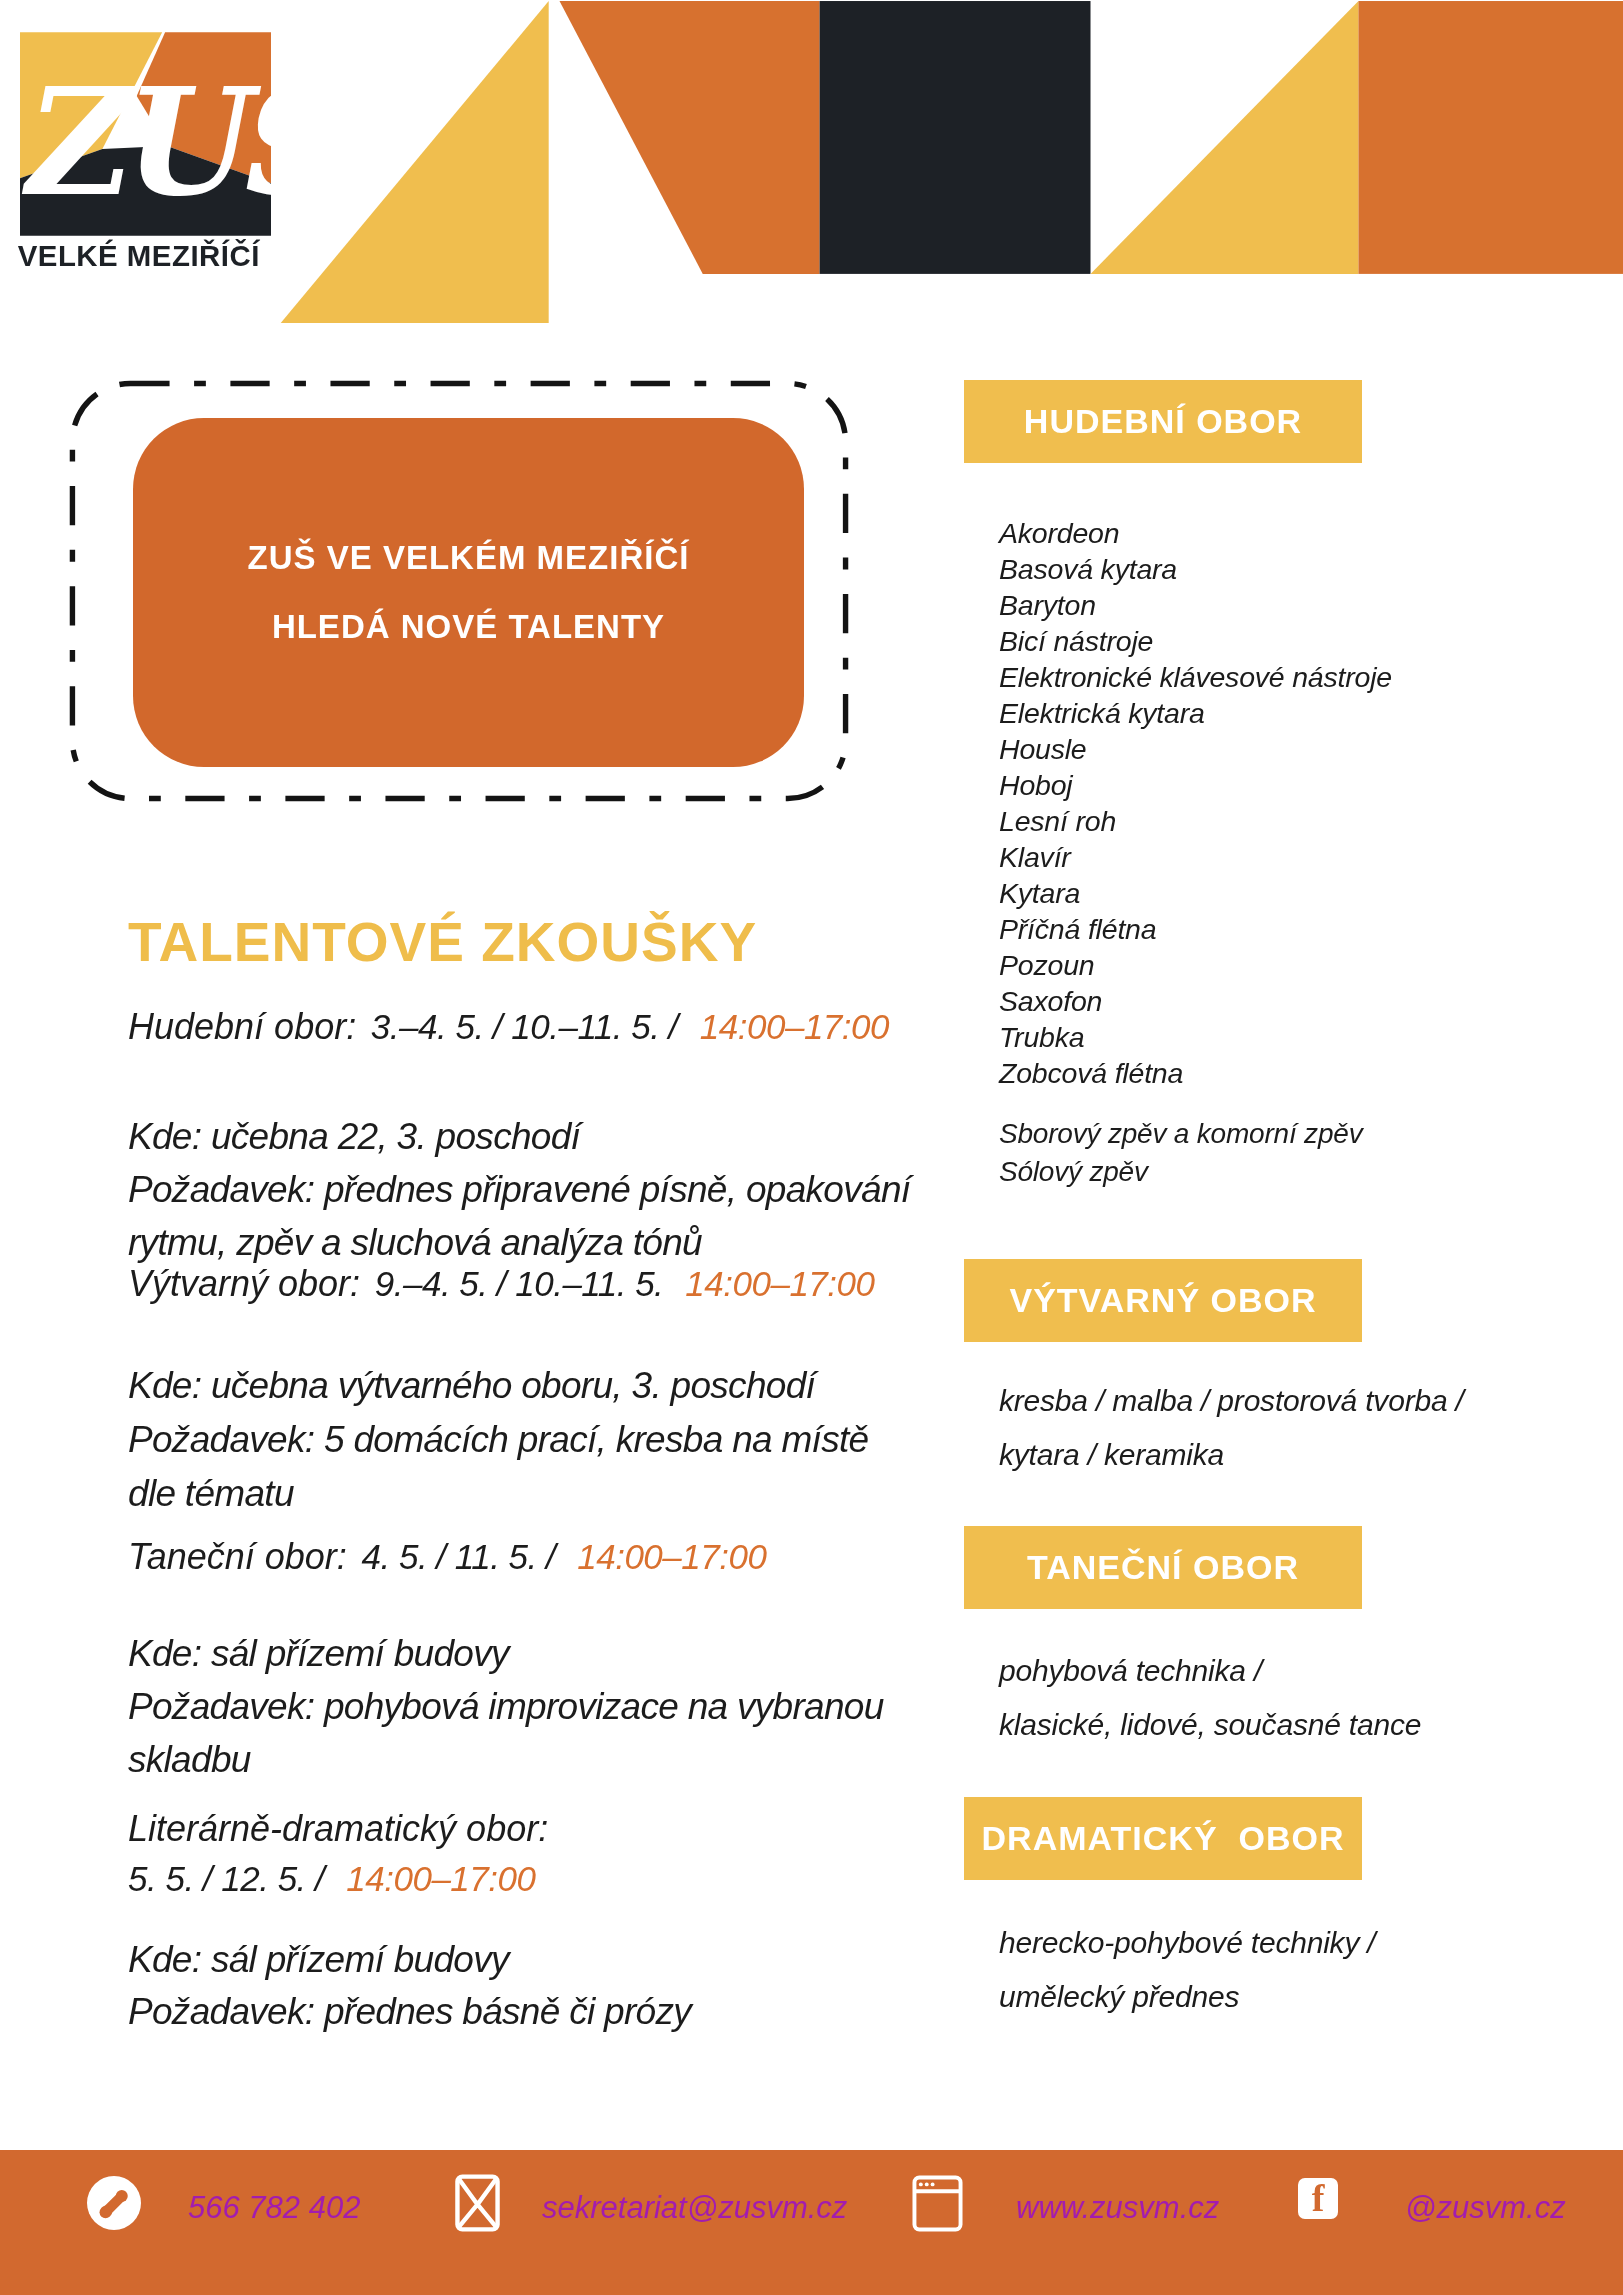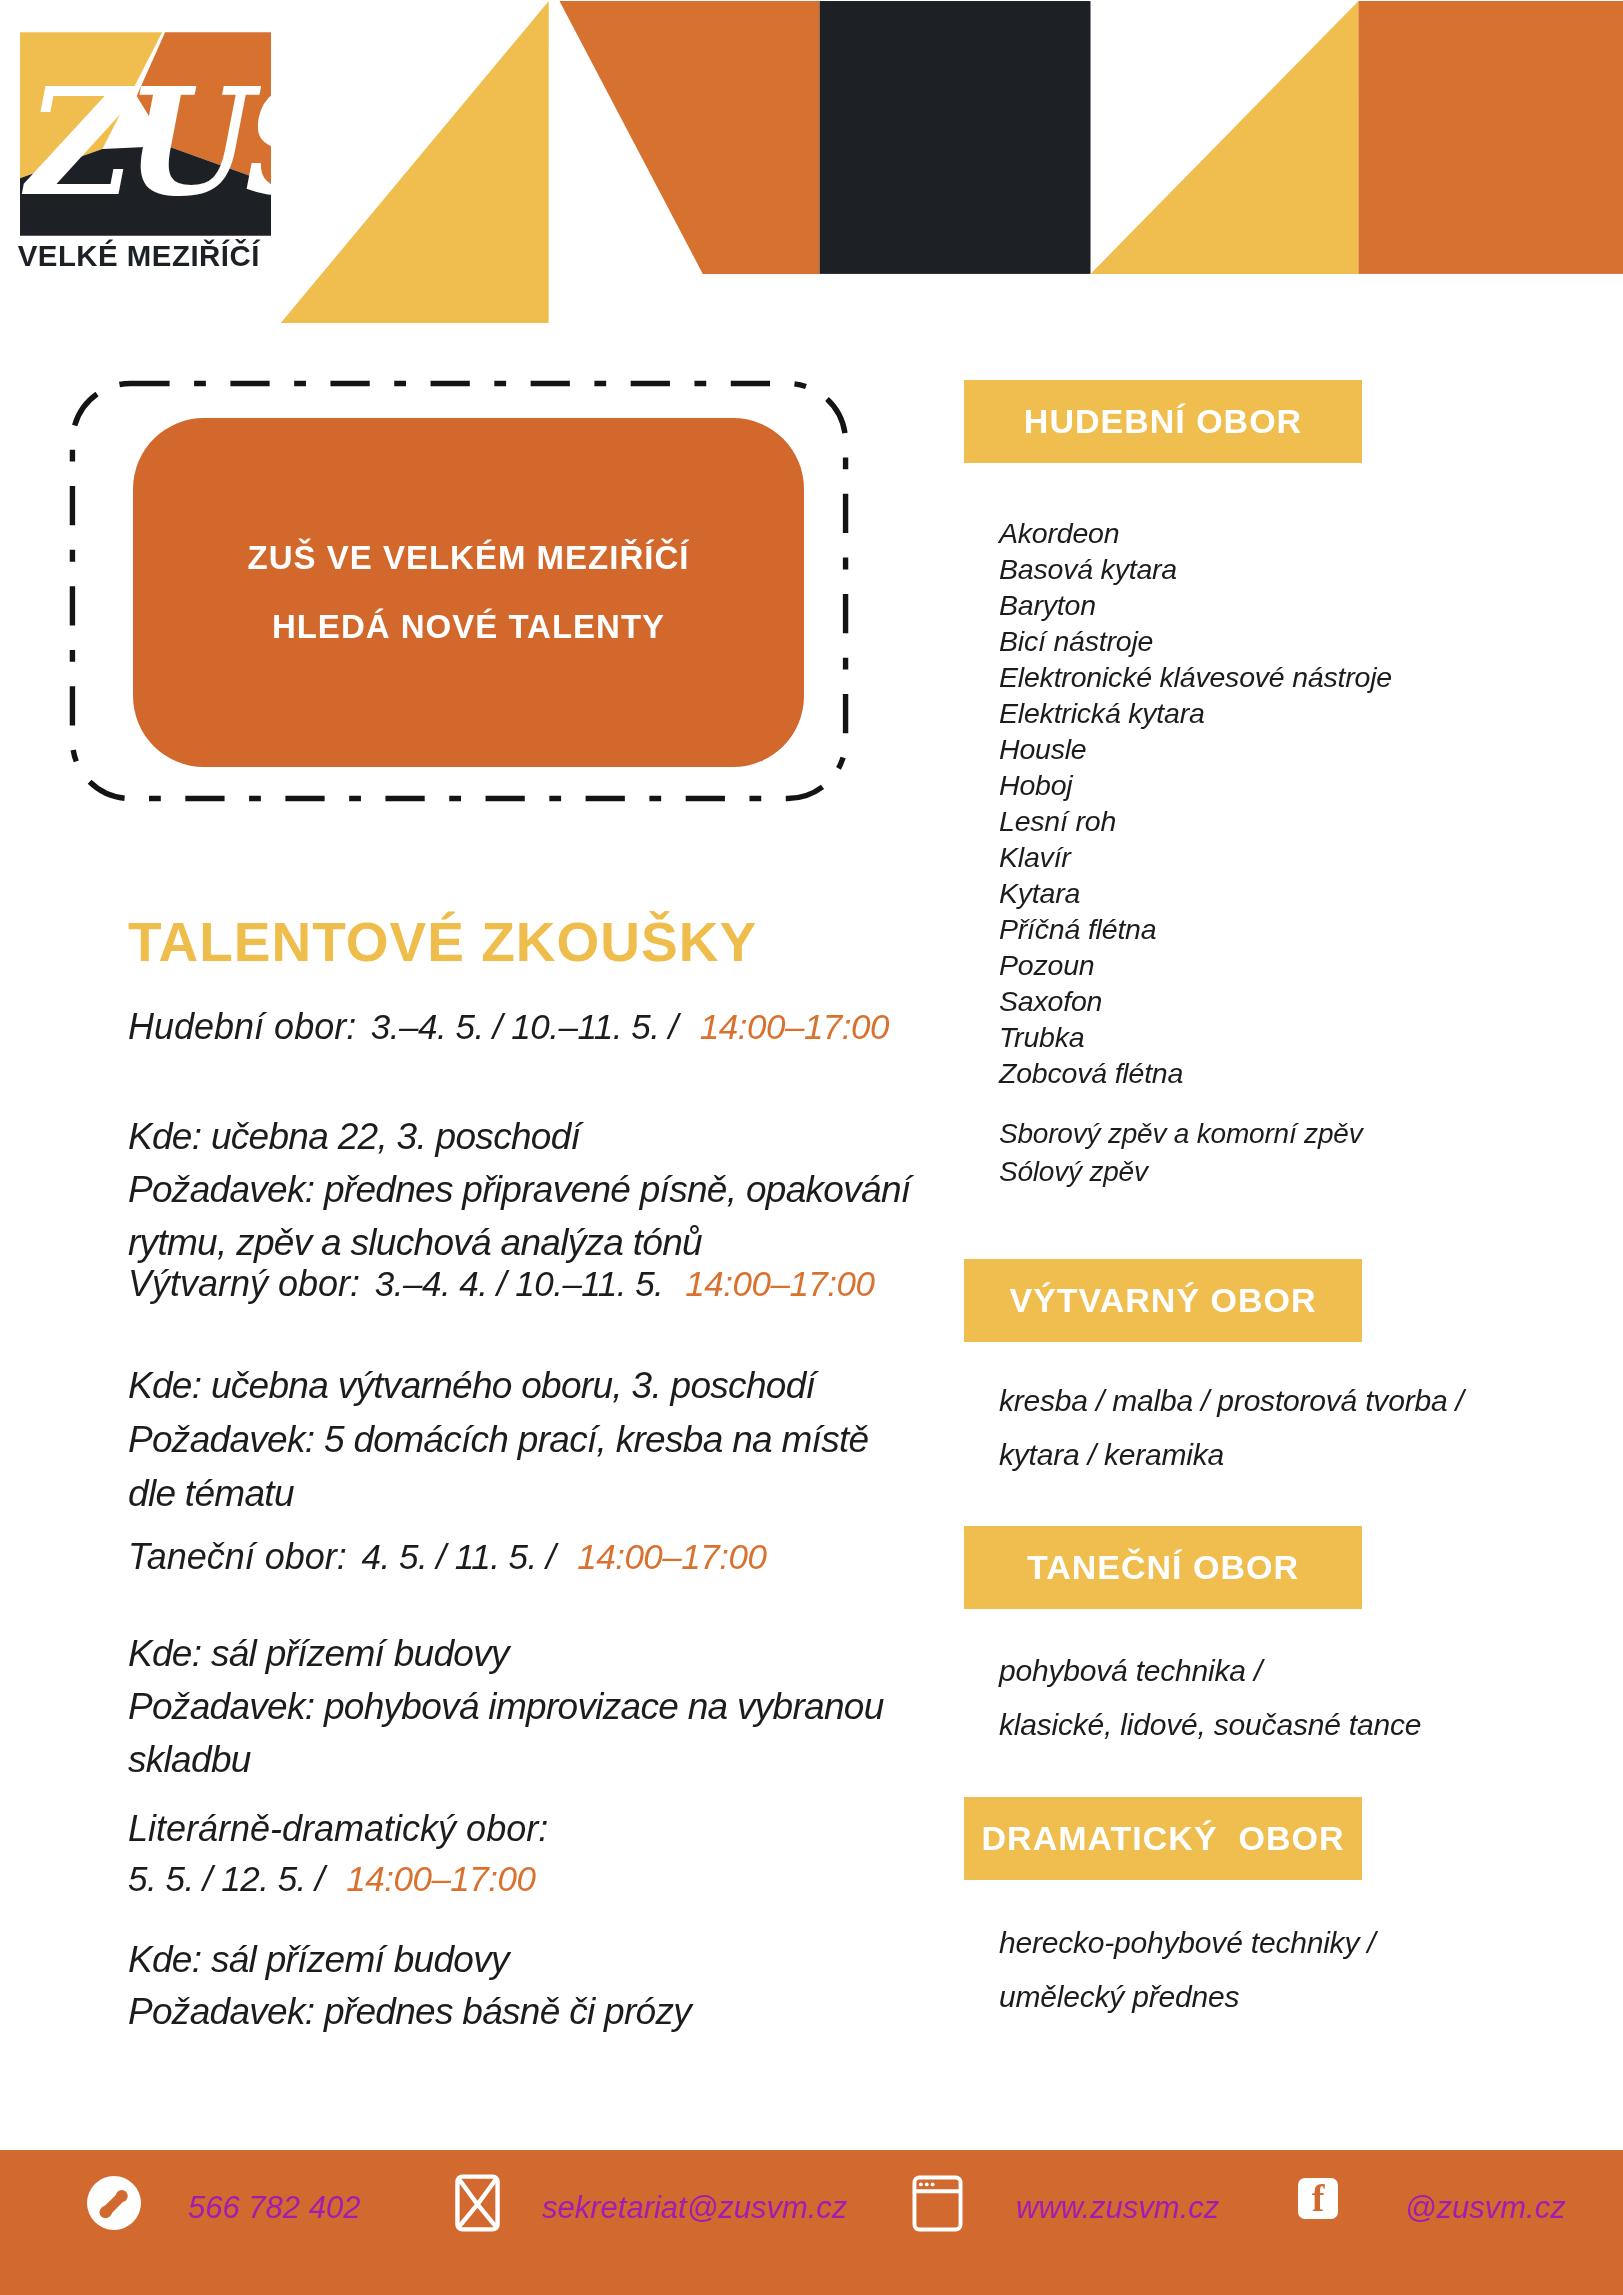--- a/index.html
+++ b/index.html
@@ -113,21 +113,21 @@
   <div id="sec1-head" class="abs sec-head">
     <span class="sec-label">Hudební obor:</span><span class="sec-dates">3.–4. 5. / 10.–11. 5. /</span><span class="sec-time">14:00–17:00</span>
   </div>
   <div id="sec1-body" class="abs sec-body">
     <div>Kde: učebna 22, 3. poschodí</div>
     <div>Požadavek: přednes připravené písně, opakování</div>
     <div>rytmu, zpěv a sluchová analýza tónů</div>
   </div>
 
   <div id="sec2-head" class="abs sec-head">
-    <span class="sec-label">Výtvarný obor:</span><span class="sec-dates">3.–4. 4. / 10.–11. 5.</span><span class="sec-time">14:00–17:00</span>
+    <span class="sec-label">Výtvarný obor:</span><span class="sec-dates">9.–4. 5. / 10.–11. 5.</span><span class="sec-time">14:00–17:00</span>
   </div>
   <div id="sec2-body" class="abs sec-body">
     <div>Kde: učebna výtvarného oboru, 3. poschodí</div>
     <div>Požadavek: 5 domácích prací, kresba na místě</div>
     <div>dle tématu</div>
   </div>
 
   <div id="sec3-head" class="abs sec-head">
     <span class="sec-label">Taneční obor:</span><span class="sec-dates">4. 5. / 11. 5. /</span><span class="sec-time">14:00–17:00</span>
   </div>

